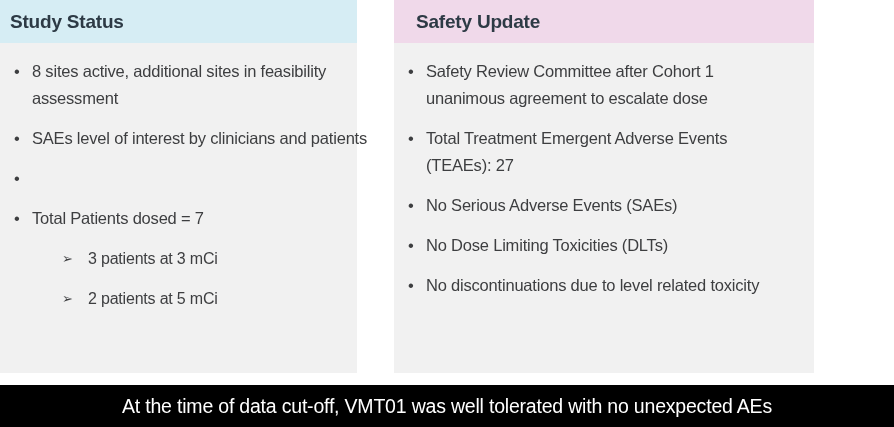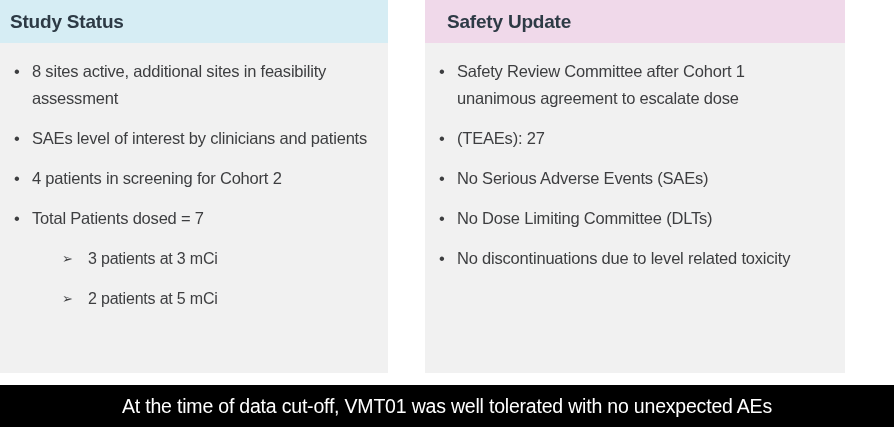--- a/index.html
+++ b/index.html
@@ -10,21 +10,21 @@
     font-family: "Liberation Sans", sans-serif;
     overflow: hidden;
     position: relative;
   }
   .panels-row {
     display: flex;
     gap: 37px;
     height: 373px;
   }
   .panel { display: flex; flex-direction: column; }
-  .panel-study { width: 388px; }
+  .panel-study { width: 357px; }
   .panel-safety { width: 420px; }
   .panel-header {
     height: 43px;
     flex: none;
     display: flex;
     align-items: center;
     padding: 0 10px;
     box-sizing: border-box;
   }
   .panel-title {
@@ -93,23 +93,20 @@
             </span>
           </div>
           <div class="bullet level-1" style="color: rgb(61, 62, 64);">
             <span class="marker">•</span>
             <span class="bullet-text">
               <span class="line">SAEs level of interest by clinicians and patients</span>
             </span>
           </div>
           <div class="bullet level-1" style="color: rgb(61, 62, 64);">
             <span class="marker">•</span>
-            <span class="bullet-text">
-              <span class="line">4 patients in screening for Cohort 2</span>
-            </span>
           </div>
           <div class="bullet level-1" style="color: rgb(61, 62, 64);">
             <span class="marker">•</span>
             <span class="bullet-text">
               <span class="line">Total Patients dosed = 7</span>
             </span>
           </div>
           <div class="bullet level-2" style="color: rgb(61, 62, 64);">
             <span class="marker">➢</span>
             <span class="bullet-text">
@@ -133,33 +130,34 @@
           <div class="bullet level-1" style="color: rgb(61, 62, 64);">
             <span class="marker">•</span>
             <span class="bullet-text">
               <span class="line">Safety Review Committee after Cohort 1</span>
               <span class="line">unanimous agreement to escalate dose</span>
             </span>
           </div>
           <div class="bullet level-1" style="color: rgb(61, 62, 64);">
             <span class="marker">•</span>
             <span class="bullet-text">
+              <span class="line">Total Treatment Emergent Adverse Events</span>
               <span class="line">(TEAEs): 27</span>
             </span>
           </div>
           <div class="bullet level-1" style="color: rgb(61, 62, 64);">
             <span class="marker">•</span>
             <span class="bullet-text">
               <span class="line">No Serious Adverse Events (SAEs)</span>
             </span>
           </div>
           <div class="bullet level-1" style="color: rgb(61, 62, 64);">
             <span class="marker">•</span>
             <span class="bullet-text">
-              <span class="line">No Dose Limiting Committee (DLTs)</span>
+              <span class="line">No Dose Limiting Toxicities (DLTs)</span>
             </span>
           </div>
           <div class="bullet level-1" style="color: rgb(61, 62, 64);">
             <span class="marker">•</span>
             <span class="bullet-text">
               <span class="line">No discontinuations due to level related toxicity</span>
             </span>
           </div>
         </div>
     </section>

